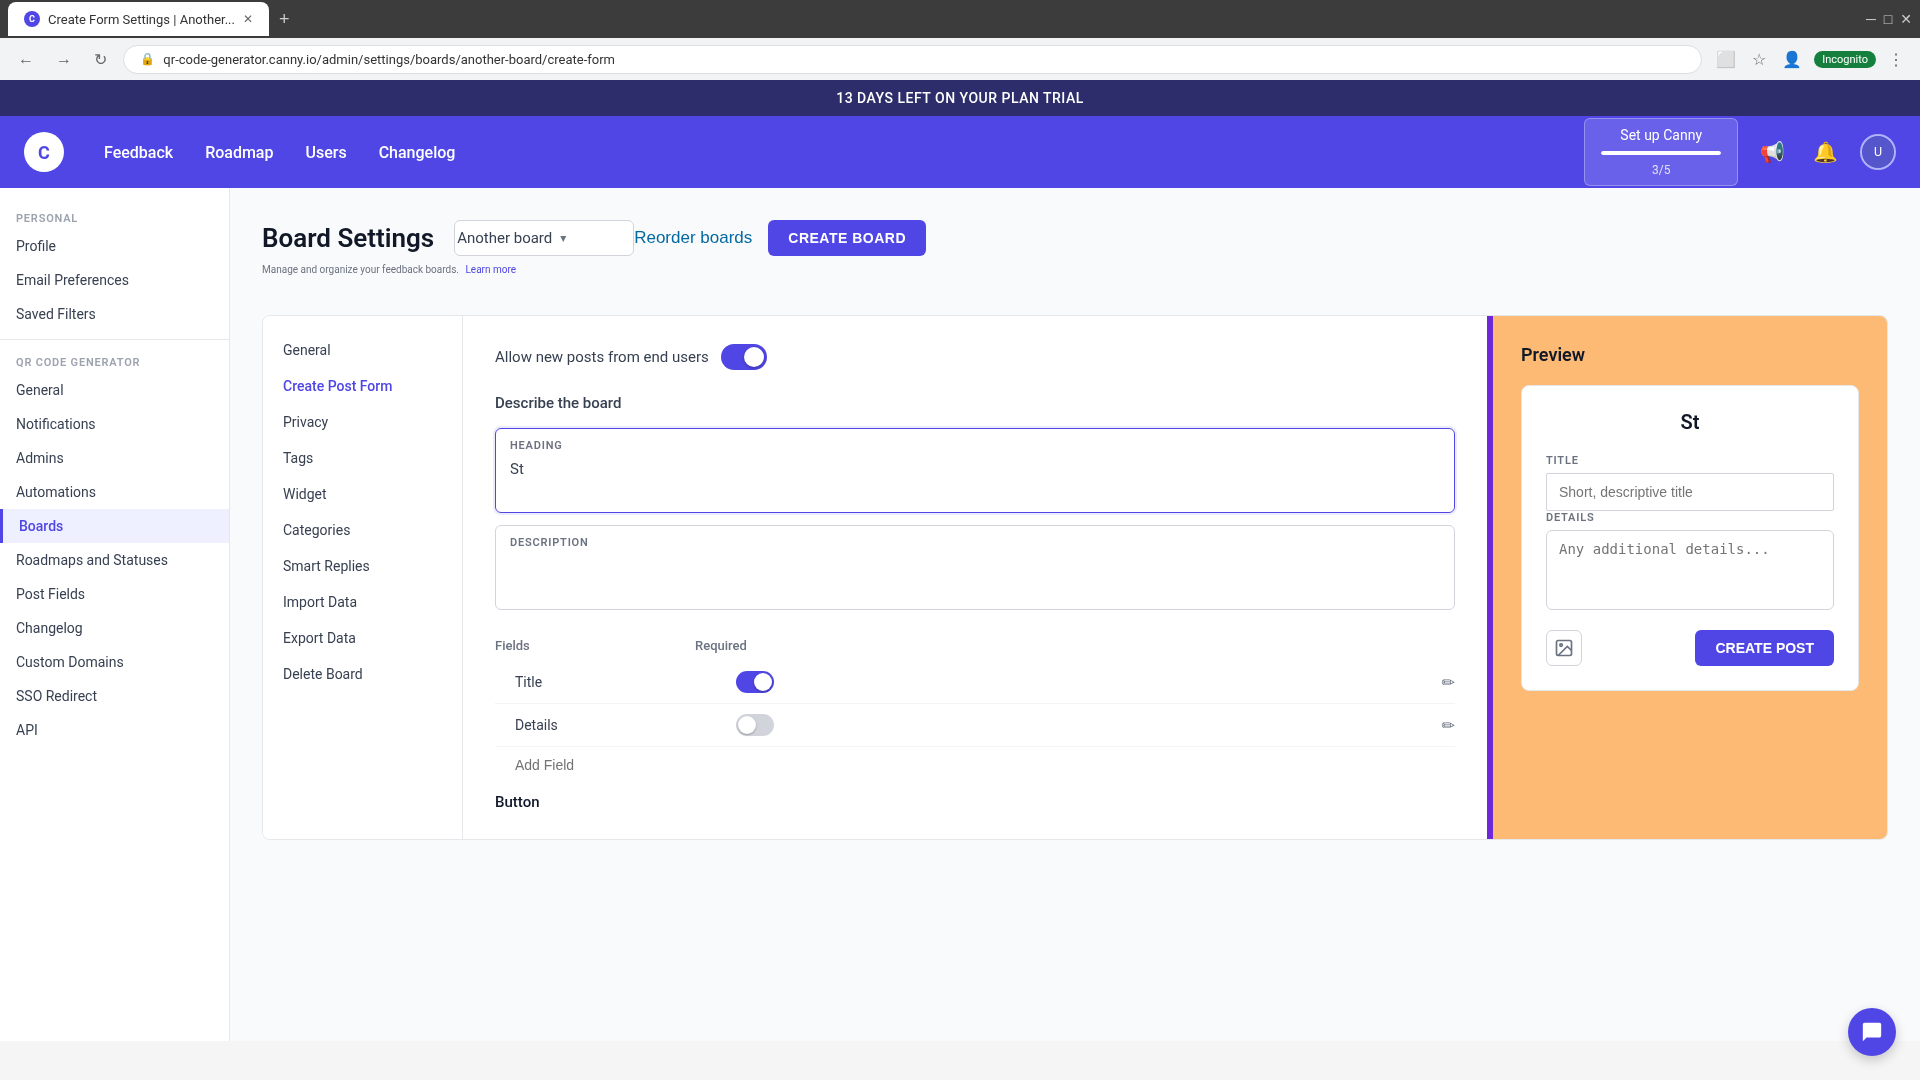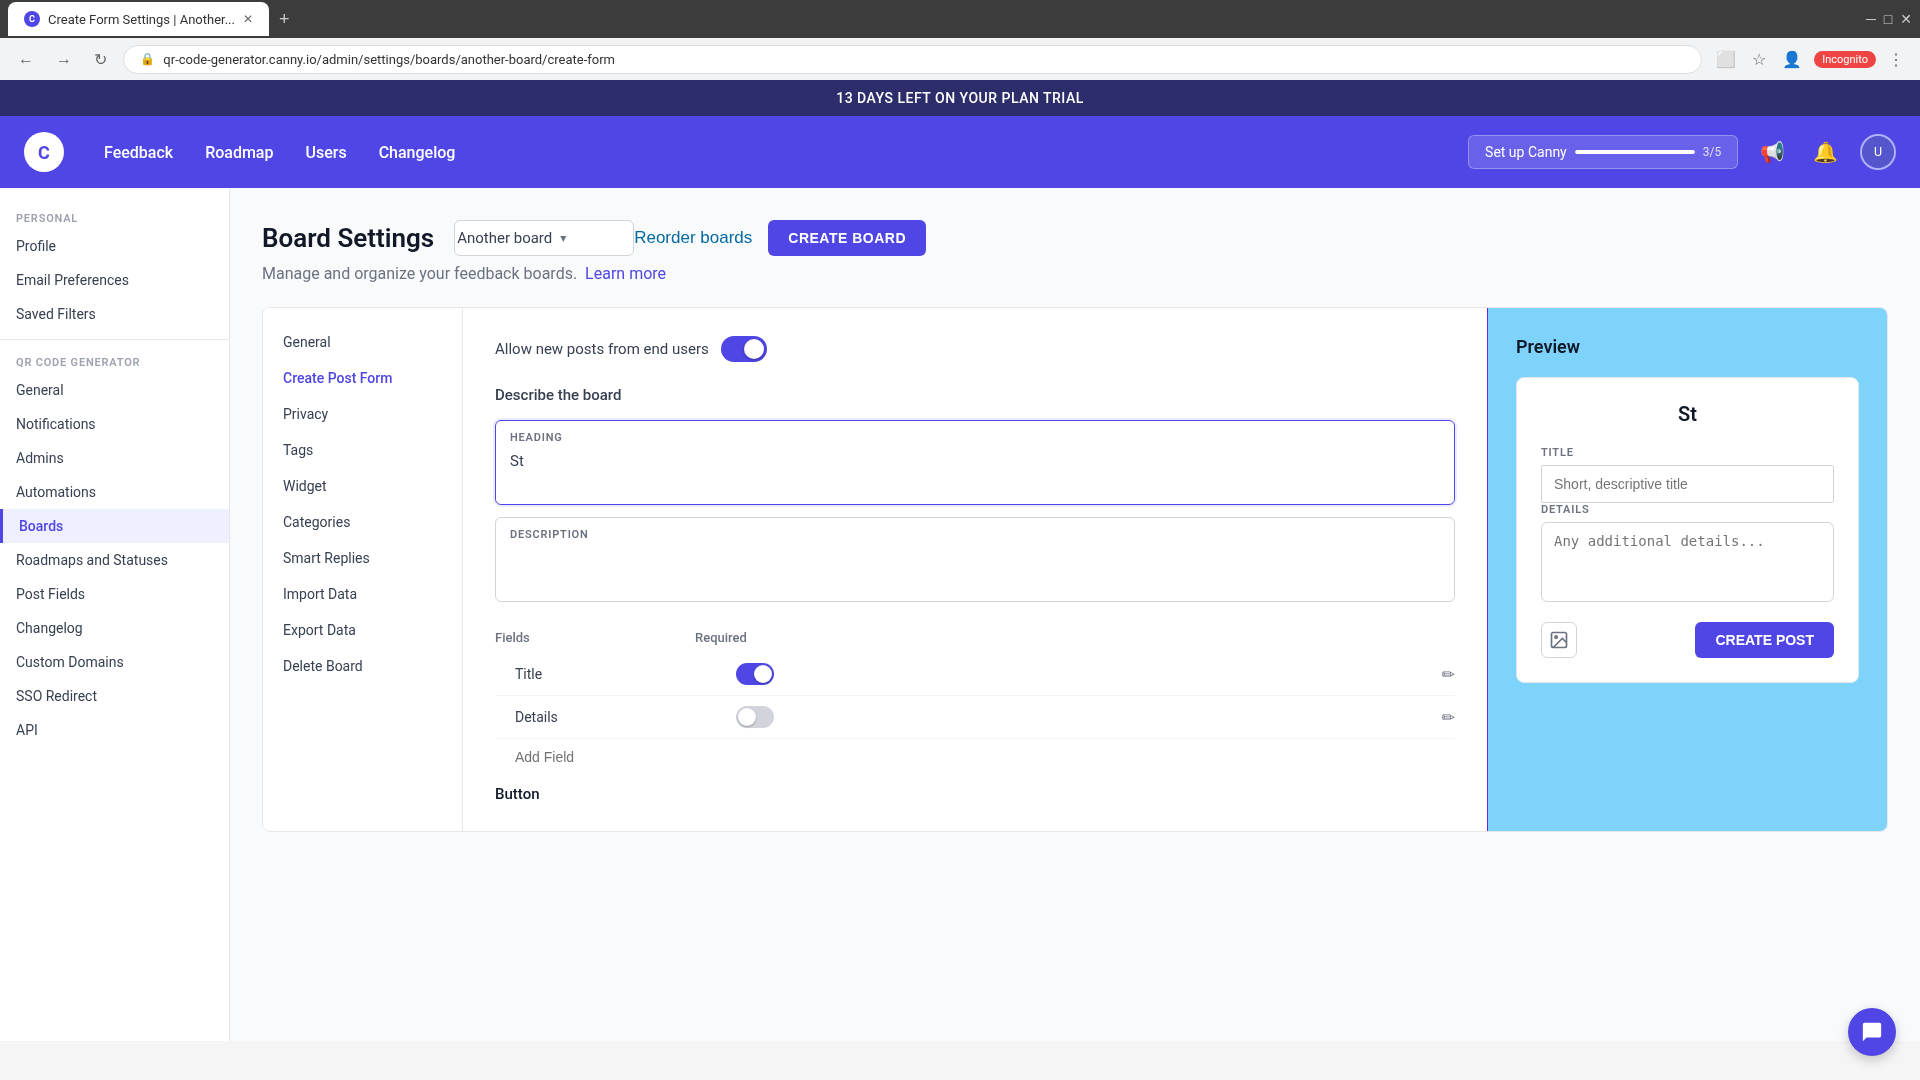--- a/index.html
+++ b/index.html
@@ -9,32 +9,32 @@
     .tab .tab-favicon { width: 16px; height: 16px; background: #4f46e5; border-radius: 50%; display: flex; align-items: center; justify-content: center; font-size: 9px; color: white; font-weight: bold; }
     .tab .tab-close { margin-left: auto; cursor: pointer; color: #666; font-size: 12px; }
     .new-tab-btn { background: none; border: none; color: #ccc; font-size: 18px; cursor: pointer; padding: 0 8px; }
     .address-bar-row { background: #f1f3f4; height: 42px; display: flex; align-items: center; padding: 0 12px; gap: 10px; }
     .nav-btn { background: none; border: none; color: #666; font-size: 16px; cursor: pointer; padding: 4px 6px; border-radius: 4px; }
     .address-bar { flex: 1; background: white; border: 1px solid #ddd; border-radius: 20px; padding: 6px 16px; font-size: 13px; color: #333; display: flex; align-items: center; gap: 8px; }
     .address-bar .lock-icon { color: #5f6368; font-size: 12px; }
     .address-bar .url-text { color: #333; font-size: 13px; }
     .browser-actions { display: flex; gap: 8px; align-items: center; }
     .browser-action-btn { background: none; border: none; color: #666; font-size: 16px; cursor: pointer; padding: 4px; border-radius: 4px; }
-    .incognito-badge { background: #ef4444; color: white; font-size: 11px; padding: 2px 8px; border-radius: 10px; }
+    .incognito-badge { background: #15803d; color: white; font-size: 11px; padding: 2px 8px; border-radius: 10px; }
 
     
     .trial-banner { background: #2d2d6b; color: white; text-align: center; padding: 10px; font-size: 14px; font-weight: 500; letter-spacing: 0.5px; }
 
     
     .app-header { background: #4f46e5; height: 72px; display: flex; align-items: center; padding: 0 24px; gap: 40px; }
     .app-logo { width: 40px; height: 40px; background: white; border-radius: 50%; display: flex; align-items: center; justify-content: center; font-size: 18px; font-weight: bold; color: #4f46e5; flex-shrink: 0; }
     .app-nav { display: flex; gap: 32px; }
     .app-nav-item { color: white; font-size: 16px; font-weight: 500; cursor: pointer; text-decoration: none; }
     .header-right { margin-left: auto; display: flex; align-items: center; gap: 16px; }
-    .setup-canny { background: rgba(255,255,255,0.15); border: 1px solid rgba(255,255,255,0.3); border-radius: 6px; padding: 8px 16px; color: white; font-size: 14px; display: flex; align-items: center; gap: 8px; cursor: pointer; }
+    .setup-canny { background: rgba(255,255,255,0.15); border: 1px solid rgba(255,255,255,0.3); border-radius: 6px; padding: 8px 16px; color: white; font-size: 14px; display: flex; align-items: center; gap: 8px; cursor: pointer; flex-direction: column; }
     .setup-canny .progress-bar { width: 120px; height: 4px; background: rgba(255,255,255,0.3); border-radius: 2px; overflow: hidden; }
     .setup-canny .progress-fill { height: 100%; background: white; width: 100%; border-radius: 2px; }
     .setup-canny .progress-label { font-size: 12px; color: rgba(255,255,255,0.8); }
     .header-icon-btn { background: none; border: none; color: white; font-size: 20px; cursor: pointer; padding: 6px; border-radius: 50%; }
     .user-avatar { width: 36px; height: 36px; border-radius: 50%; background: #6366f1; border: 2px solid rgba(255,255,255,0.5); display: flex; align-items: center; justify-content: center; color: white; font-size: 14px; cursor: pointer; overflow: hidden; }
 
     
     .main-layout { display: flex; height: calc(1080px - 35px - 38px - 42px - 40px - 72px); }
 
     
@@ -55,21 +55,21 @@
 
     
     .page-header { display: flex; align-items: center; margin-bottom: 8px; }
     .page-header-left { display: flex; align-items: center; gap: 20px; }
     .page-title { font-size: 26px; font-weight: 600; color: #111827; }
     .board-selector { background: white; border: 1px solid #d1d5db; border-radius: 6px; padding: 8px 2px; font-size: 15px; color: #374151; cursor: pointer; display: flex; align-items: center; gap: 8px; min-width: 180px; }
     .board-selector .chevron { color: #6b7280; font-size: 12px; }
     .page-header-right { display: flex; align-items: center; gap: 16px; }
     .reorder-boards { color: #0369a1; font-size: 17px; cursor: pointer; text-decoration: none; background: none; border: none; }
     .create-board-btn { background: #4f46e5; color: white; border: none; border-radius: 6px; padding: 10px 20px; font-size: 14px; font-weight: 600; cursor: pointer; letter-spacing: 0.5px; }
-    .page-subtitle { font-size: 16px; color: #6b7280; margin-bottom: 24px; }
+    .page-subtitle { font-size: 10px; color: #6b7280; margin-bottom: 40px; }
     .page-subtitle a { color: #4f46e5; text-decoration: none; }
 
     
     .settings-layout { display: flex; gap: 0; background: white; border: 1px solid #e5e7eb; border-radius: 8px; overflow: hidden; }
     .settings-nav { width: 200px; border-right: 1px solid #e5e7eb; padding: 16px 0; flex-shrink: 0; background: white; }
     .settings-nav-item { padding: 10px 20px; font-size: 14px; color: #374151; cursor: pointer; display: block; }
     .settings-nav-item.active { color: #4f46e5; font-weight: 500; }
 
     
     .settings-content { flex: 1; padding: 28px 32px; }
@@ -95,21 +95,21 @@
     .fields-header .col-field { width: 200px; }
     .fields-header .col-required { width: 120px; }
     .fields-row { display: flex; align-items: center; padding: 10px 0; border-bottom: 1px solid #f3f4f6; }
     .fields-row .col-field { width: 200px; padding-left: 20px; font-size: 14px; color: #374151; }
     .fields-row .col-required { width: 120px; display: flex; justify-content: center; }
     .fields-row .col-action { margin-left: auto; }
     .edit-icon { color: #6b7280; cursor: pointer; font-size: 16px; }
     .add-field-btn { color: #737373; font-size: 14px; font-weight: 500; cursor: pointer; padding: 10px 0 0 20px; display: block; background: none; border: none; }
 
     
-    .preview-panel { width: 400px; padding: 28px; background: #7dd3fc; border-left: 1px solid #6d28d9; flex-shrink: 0; }
+    .preview-panel { width: 400px; padding: 28px; background: #fdba74; border-left: 6px solid #6d28d9; flex-shrink: 0; }
     .preview-title { font-size: 18px; font-weight: 600; color: #111827; margin-bottom: 20px; }
     .preview-card { background: white; border: 1px solid #e5e7eb; border-radius: 8px; padding: 24px; }
     .preview-heading { font-size: 20px; font-weight: 600; color: #111827; text-align: center; margin-bottom: 20px; }
     .preview-field-label { font-size: 11px; font-weight: 600; color: #6b7280; letter-spacing: 0.8px; text-transform: uppercase; margin-bottom: 6px; }
     .preview-input { border: 1px solid #d1d5db; border-radius: 2px; padding: 10px 12px; font-size: 14px; color: #9ca3af; width: 100%; margin-bottom: 0; }
     .preview-textarea { border: 1px solid #d1d5db; border-radius: 6px; padding: 10px 12px; font-size: 14px; color: #9ca3af; width: 100%; height: 80px; resize: none; margin-bottom: 16px; }
     .preview-footer { display: flex; align-items: center; justify-content: space-between; }
     .preview-image-icon { width: 36px; height: 36px; border: 1px solid #d1d5db; border-radius: 6px; display: flex; align-items: center; justify-content: center; color: #6b7280; cursor: pointer; }
     .create-post-btn { background: #4f46e5; color: white; border: none; border-radius: 6px; padding: 10px 20px; font-size: 14px; font-weight: 600; cursor: pointer; }
 

